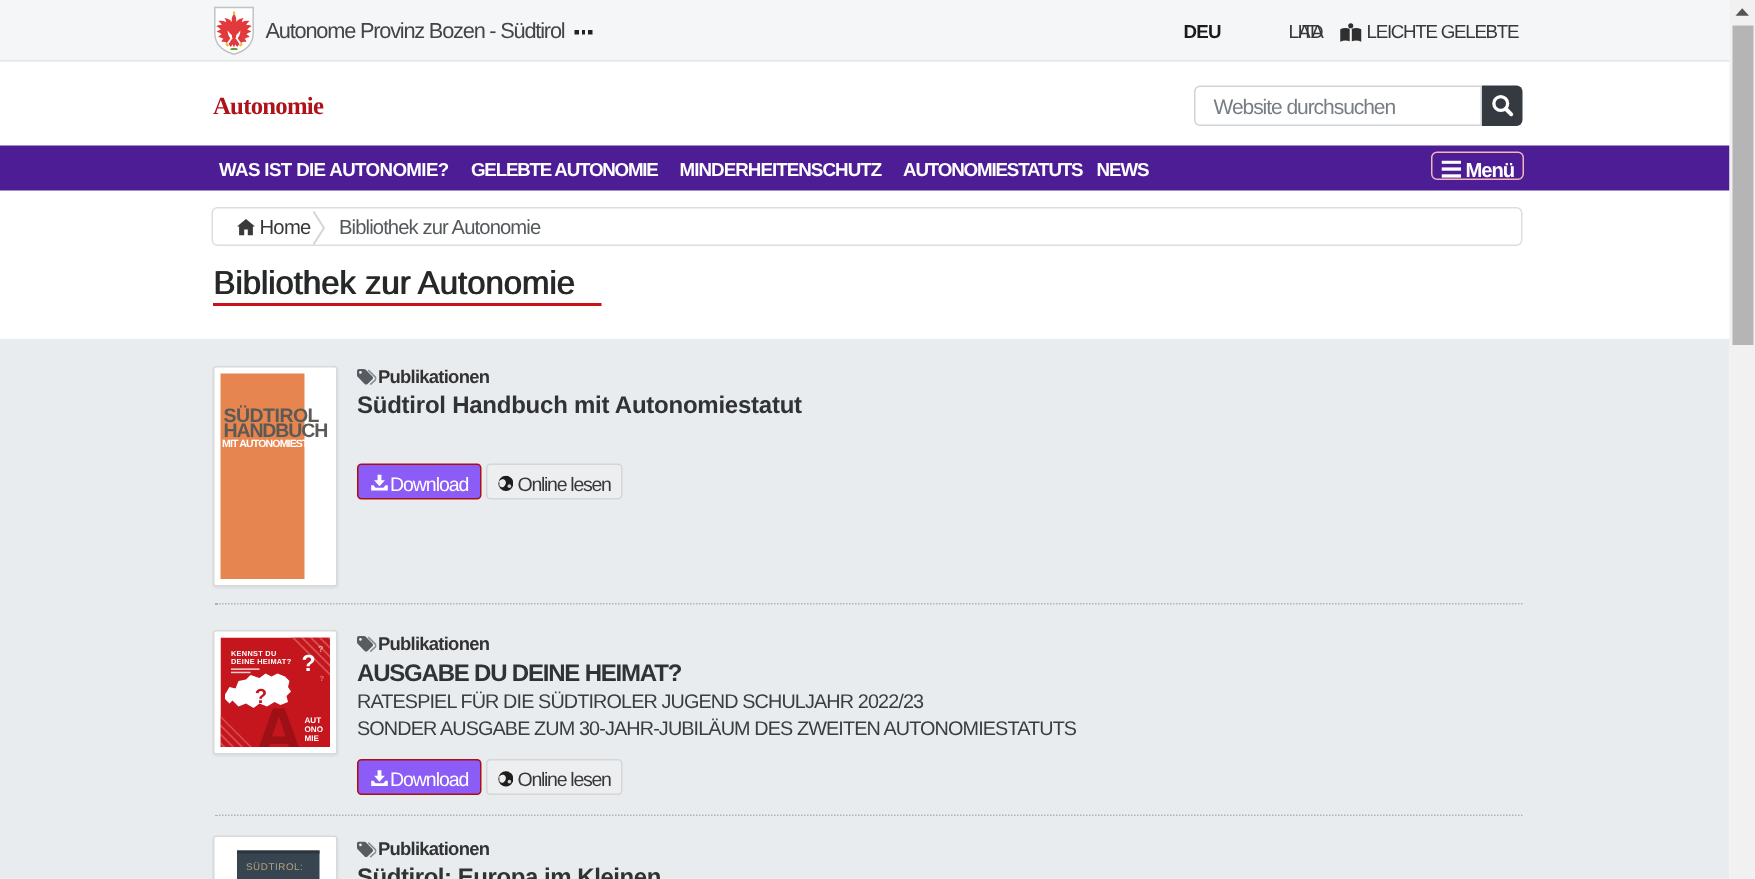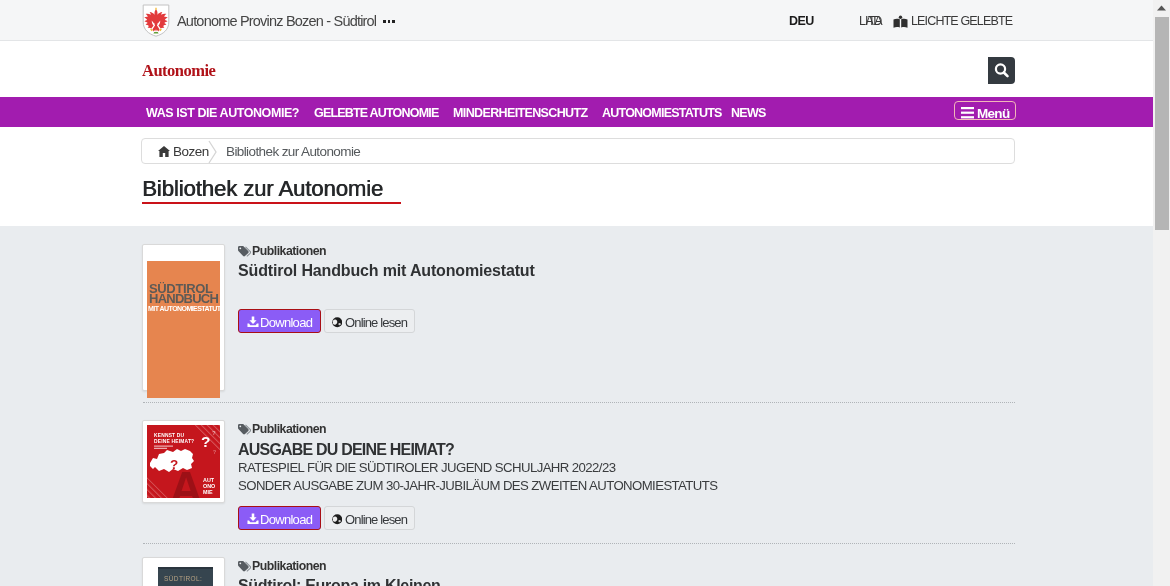--- a/index.html
+++ b/index.html
@@ -17,21 +17,21 @@
   #langs span.l { position:absolute; top:0; }
 
   
   #logo { position:absolute; left:142px; top:61px; font-size:16.5px; font-weight:bold; color:#b01219; letter-spacing:-0.5px;font-family:Liberation Serif, serif; }
   #searchwrap { position:absolute; left:796px; top:57px; width:219px; height:27px; }
   #searchinput { position:absolute; left:0; top:0; width:192px; height:27px; background:#fff; border:1px solid #ced4da; border-radius:4px 0 0 4px; }
   #searchinput span { position:absolute; left:12px; top:5px; font-size:14px; color:#767d84; letter-spacing:-0.7px; white-space:nowrap; }
   #searchbtn { position:absolute; left:192px; top:0; width:27px; height:27px; background:#343a40; border-radius:0 4px 4px 0; }
 
   
-  #nav { position:absolute; left:0; top:97px; width:1153px; height:30px; background:#a21caf; }
+  #nav { position:absolute; left:0; top:97px; width:1153px; height:30px; background:#4c1d95; }
   #nav .item { position:absolute; top:9px; font-size:12.5px; font-weight:bold; color:#fff; white-space:nowrap; }
   #menubtn { position:absolute; left:954px; top:101px; width:62px; height:19px; border:1px solid #f2b6b9; border-radius:4px; }
   #menubtn .txt { position:absolute; left:22px; top:4px; font-size:13.5px; font-weight:bold; color:#fff; letter-spacing:-0.7px; }
 
   
   #crumbbox { position:absolute; left:141px; top:138px; width:874px; height:26px; background:#fff; border:1px solid #ddd; border-radius:4px; }
   #crumbbox .home { position:absolute; left:31px; top:5px; font-size:13.5px; color:#383838; letter-spacing:-0.5px; }
   #crumbbox .cur { position:absolute; left:84px; top:5px; font-size:13.5px; color:#55595c; letter-spacing:-0.6px; }
 
   
@@ -84,20 +84,23 @@
         <circle cx="7.5" cy="2.2" r="1.7" fill="#2f2f2f"></circle>
         <path d="M0.5 4.5 C2.5 3.6 4.5 3.4 6.8 4.2 L6.8 12.5 C4.5 11.7 2.5 11.9 0.5 12.8 Z" fill="#2f2f2f"></path>
         <path d="M14.5 4.5 C12.5 3.6 10.5 3.4 8.2 4.2 L8.2 12.5 C10.5 11.7 12.5 11.9 14.5 12.8 Z" fill="#2f2f2f"></path>
       </svg>
     </span>
   <span class="l" style="left:911px; letter-spacing:-0.85px;">LEICHTE GELEBTE</span>
 </div>
 
 <div id="logo">Autonomie</div>
 <div id="searchwrap">
+  <div id="searchinput">
+      <span>Website durchsuchen</span>
+    </div>
   <div id="searchbtn">
     <svg width="27" height="27" viewBox="0 0 27 27">
         <circle cx="12.5" cy="12" r="4.6" fill="none" stroke="#fff" stroke-width="2.2"></circle>
         <line x1="15.8" y1="15.5" x2="19.5" y2="19.2" stroke="#fff" stroke-width="2.6" stroke-linecap="round"></line>
       </svg>
   </div>
 </div>
 
 <div id="nav">
   <span class="item" style="left:146px; letter-spacing:-0.43px;">WAS IST DIE AUTONOMIE?</span>
@@ -112,34 +115,34 @@
       <rect x="0" y="4.6" width="13" height="2.2" fill="#fff"></rect>
       <rect x="0" y="9.2" width="13" height="2.2" fill="#fff"></rect>
     </svg>
   <span class="txt">Menü</span>
 </div>
 
 <div id="crumbbox">
   <svg style="position:absolute;left:16px;top:7px;" width="12" height="11" viewBox="0 0 12 11">
       <path d="M6 0 L12 5 L10.6 5 L10.6 11 L7.2 11 L7.2 7 L4.8 7 L4.8 11 L1.4 11 L1.4 5 L0 5 Z" fill="#3a3a3a"></path>
     </svg>
-  <span class="home">Bozen</span>
+  <span class="home">Home</span>
   <svg style="position:absolute;left:66px;top:1px;" width="10" height="24" viewBox="0 0 10 24">
       <polyline points="1,1 8,12 1,23" fill="none" stroke="#d5d5d5" stroke-width="1.3"></polyline>
     </svg>
   <span class="cur">Bibliothek zur Autonomie</span>
 </div>
 
 <div id="h1">Bibliothek zur Autonomie</div>
 <div id="h1line"></div>
 
 <div id="gray"></div>
 
 <div class="frame" style="left:142px; top:244px; width:83px; height:147px;"></div>
-<div class="abs" style="left:147px; top:249px; width:73px; height:137px; background:#e6854f;margin-top:12px;">
+<div class="abs" style="left:147px; top:249px; width:56px; height:137px; background:#e6854f;">
   <div style="position:absolute; left:2px; top:20px; font-size:13px; font-weight:bold; color:#5d5a56; letter-spacing:-0.35px; white-space:nowrap;">SÜDTIROL</div>
   <div style="position:absolute; left:2px; top:30px; font-size:13px; font-weight:bold; color:#5d5a56; letter-spacing:-0.75px; white-space:nowrap;">HANDBUCH</div>
   <div style="position:absolute; left:1px; top:44px; font-size:7px; font-weight:bold; color:#fff; letter-spacing:-0.55px; white-space:nowrap;">MIT AUTONOMIESTATUT</div>
 </div>
 <div class="tagrow" style="left:252px; top:244.3px;">Publikationen</div>
 <svg class="abs tagicon" style="left:238px; top:246.3px;" width="13" height="11" viewBox="0 0 13 11">
     <path d="M0 1.3 C0 0.6 0.6 0 1.3 0 L4.6 0 C5 0 5.4 0.15 5.7 0.4 L10.3 5 C10.8 5.5 10.8 6.4 10.3 6.9 L7 10 C6.5 10.5 5.6 10.5 5.1 10 L0.4 5.1 C0.14 4.8 0 4.5 0 4.1 Z" fill="#575c61"></path>
     <circle cx="2.3" cy="2.3" r="0.9" fill="#eef0f2"></circle>
     <path d="M7.5 0.8 L12.1 5.3 C12.7 5.9 12.7 6.8 12.1 7.4 L8.8 10.4" fill="none" stroke="#8a9095" stroke-width="1.1"></path>
   </svg>

